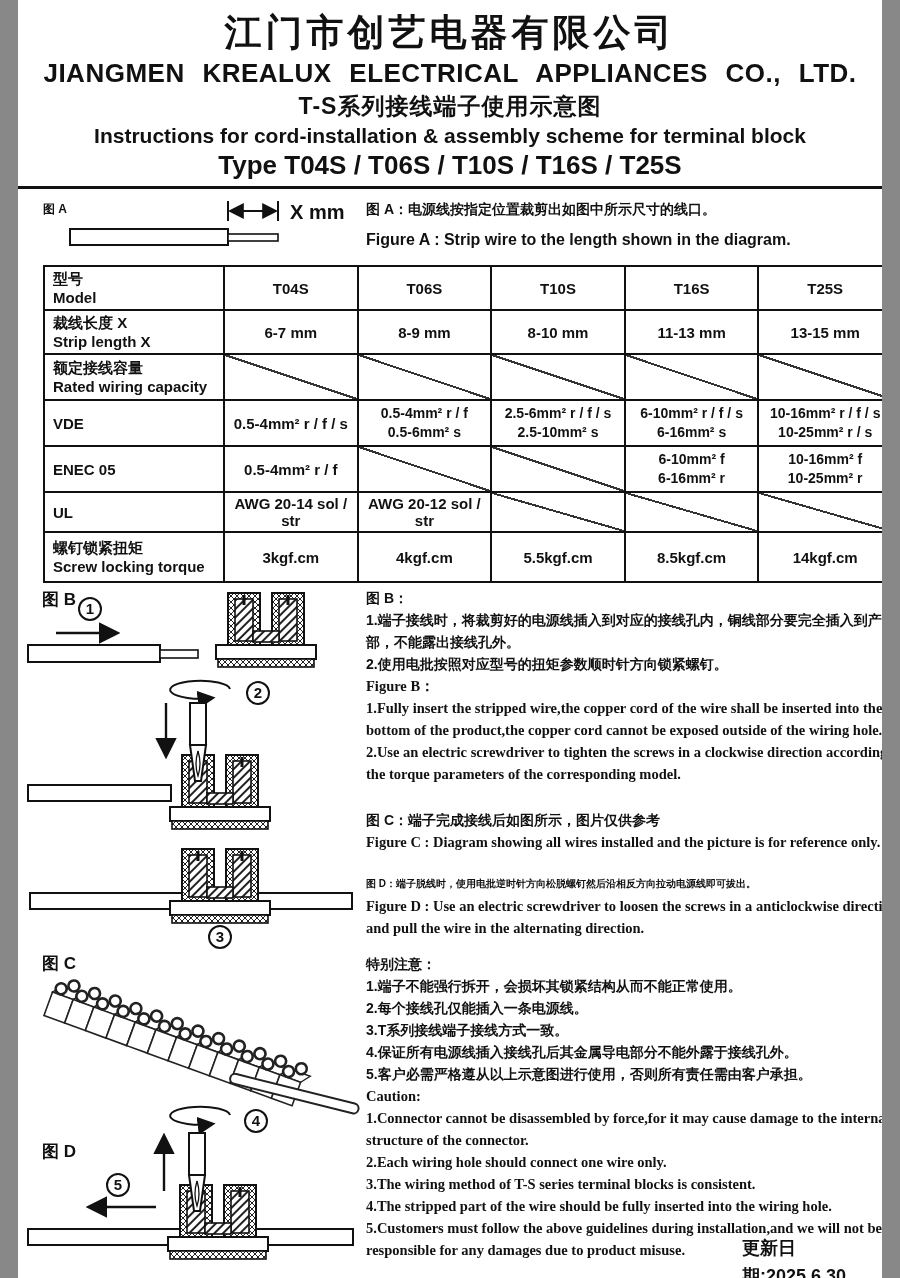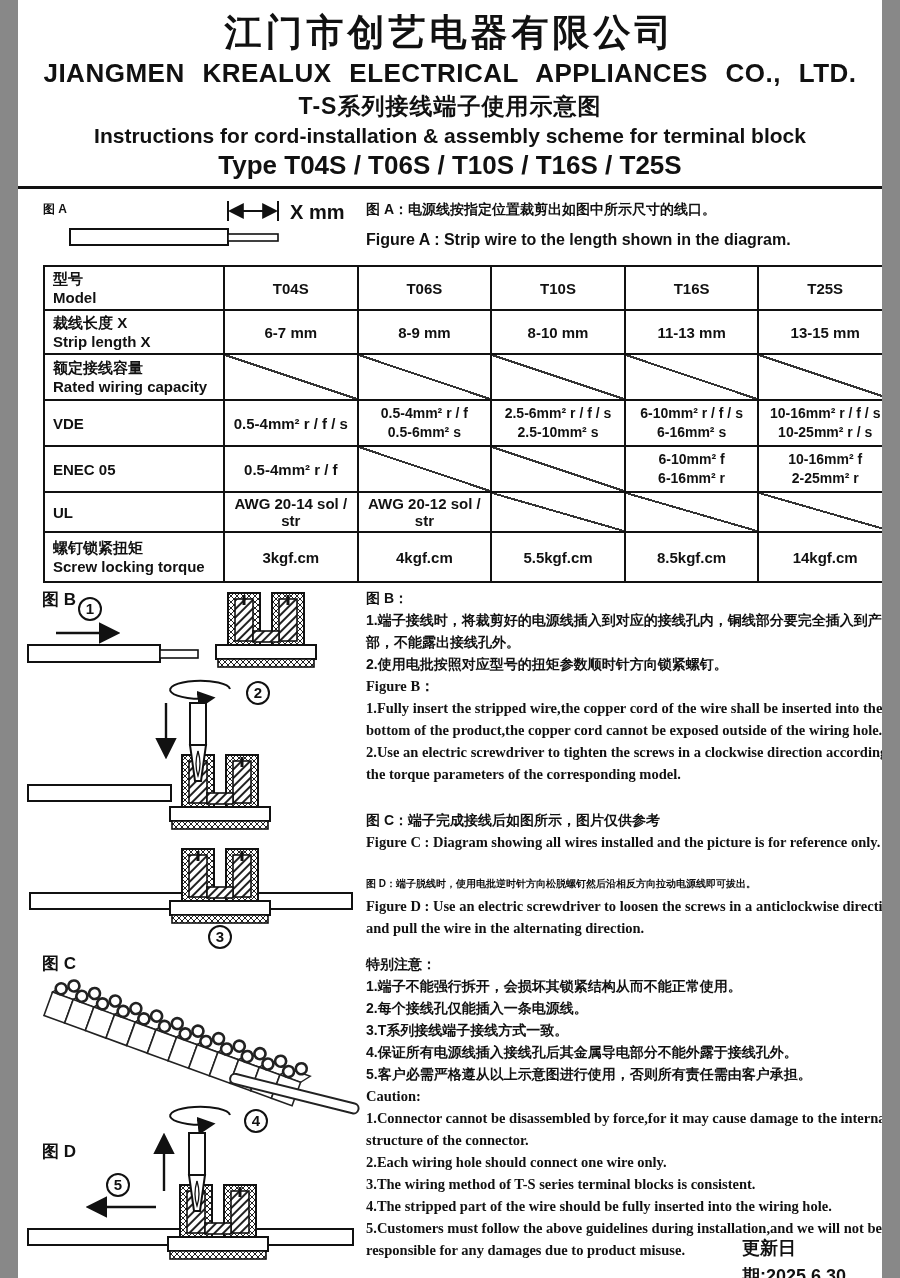--- a/index.html
+++ b/index.html
@@ -153,21 +153,21 @@
           </td>
       <td>0.5-4mm² r / f</td>
       <td class="diag"></td>
       <td class="diag"></td>
       <td class="two">
             <span class="l">6-10mm² f</span>
             <span class="l">6-16mm² r</span>
           </td>
       <td class="two">
             <span class="l">10-16mm² f</span>
-            <span class="l">2-25mm² r</span>
+            <span class="l">10-25mm² r</span>
           </td>
     </tr>
     <tr class="r6">
       <td class="lab">
             <span class="l">UL</span>
           </td>
       <td class="ul-s">AWG 20-14 sol / str</td>
       <td class="ul-s">AWG 20-12 sol / str</td>
       <td class="diag"></td>
       <td class="diag"></td>

